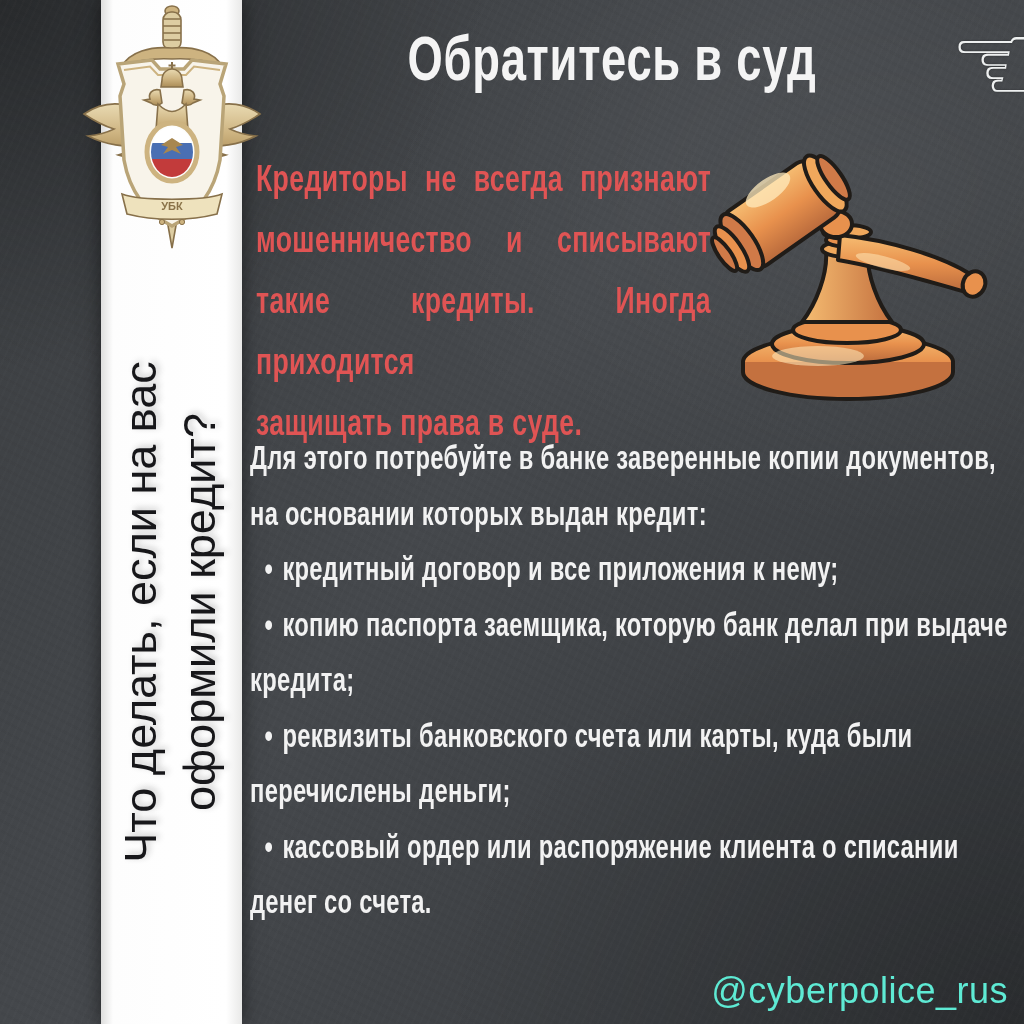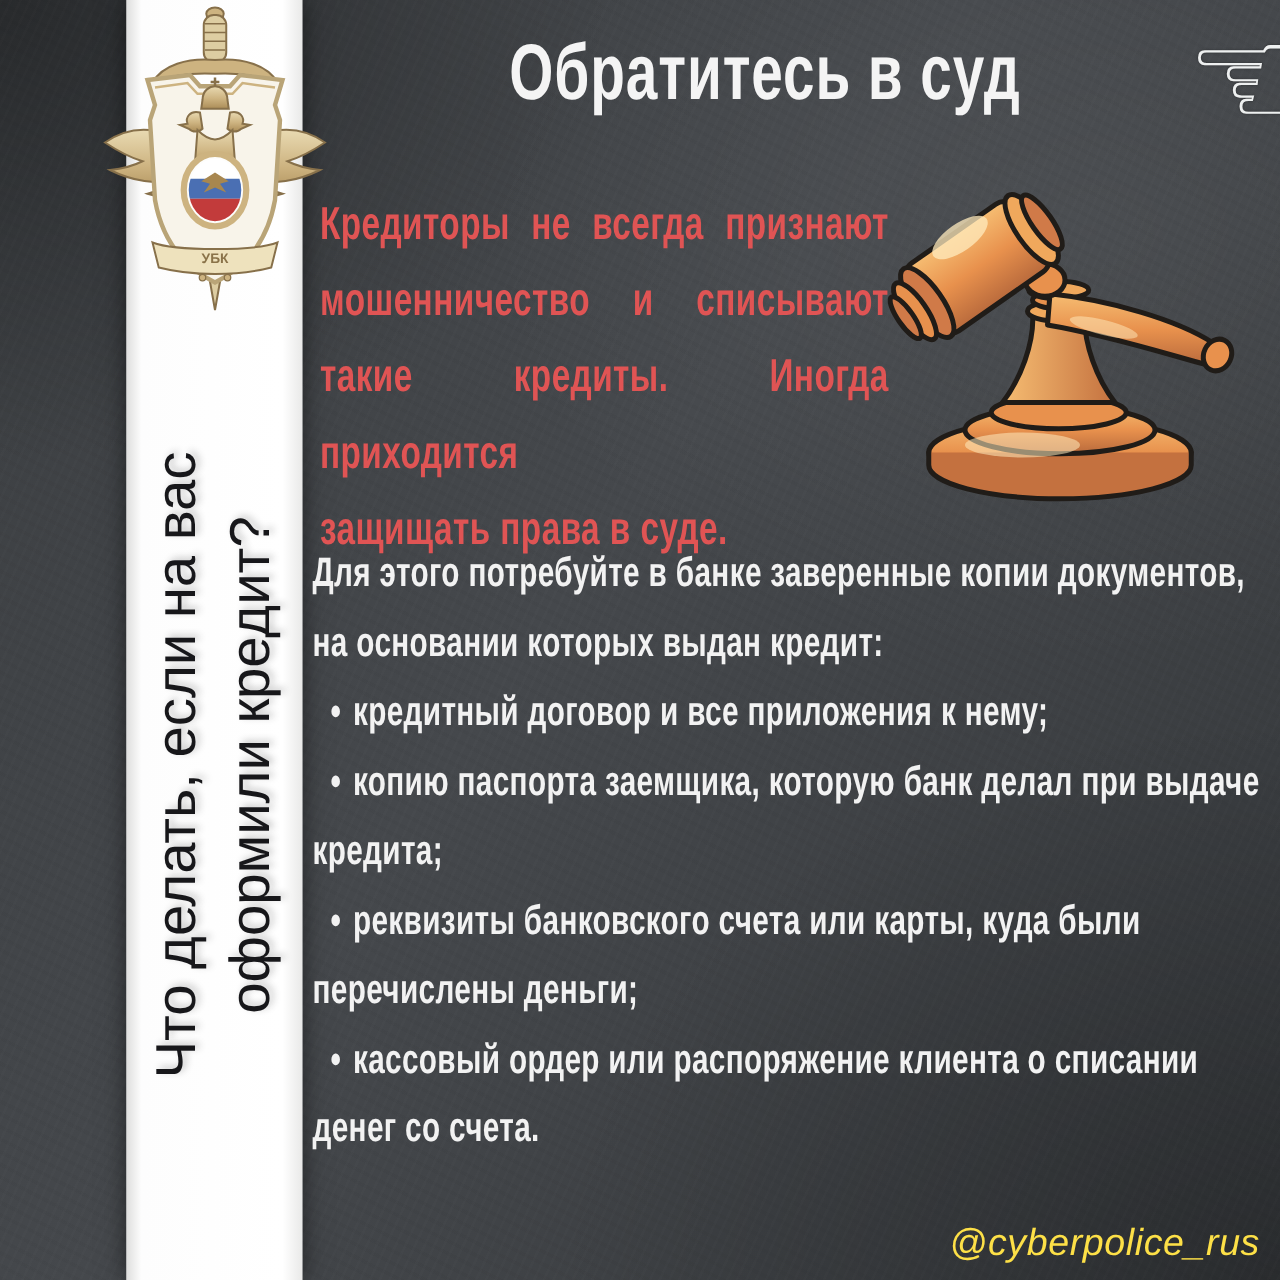--- a/index.html
+++ b/index.html
@@ -58,21 +58,21 @@
     position:absolute; left:250px; top:430px;
     transform:scaleX(0.72); transform-origin:0 0;
     color:#f2f2f2; font-weight:bold; font-size:33px; line-height:55.5px;
     letter-spacing:0.4px;
   }
   .line { white-space:nowrap; }
   .bullet-line { padding-left:20px; }
   .bullet { margin-right:13px; }
   .handle {
     position:absolute; right:16px; bottom:12px;
-    font-size:30px; color:#fde047; letter-spacing:0.5px;font-style:italic;
+    font-size:36px; color:#5eead4; letter-spacing:0.5px;
   }
   .emblem { position:absolute; left:80px; top:2px; width:184px; height:250px; }
   .gavel  { position:absolute; left:698px; top:132px; width:310px; height:280px; }
 </style>
 </head>
 <body>
 
 <div class="bg"></div>
 
 <div class="stripe"></div>

